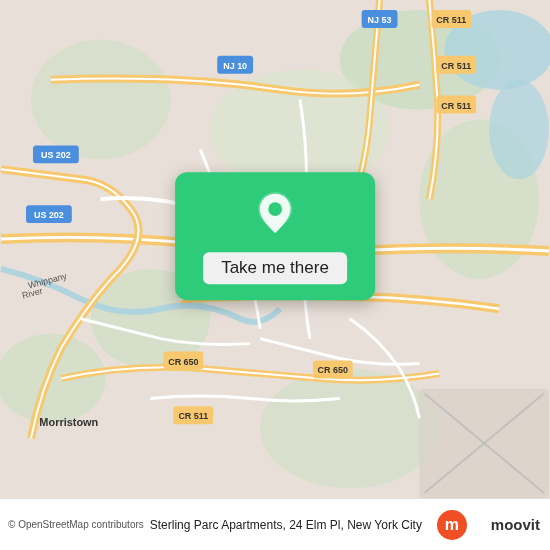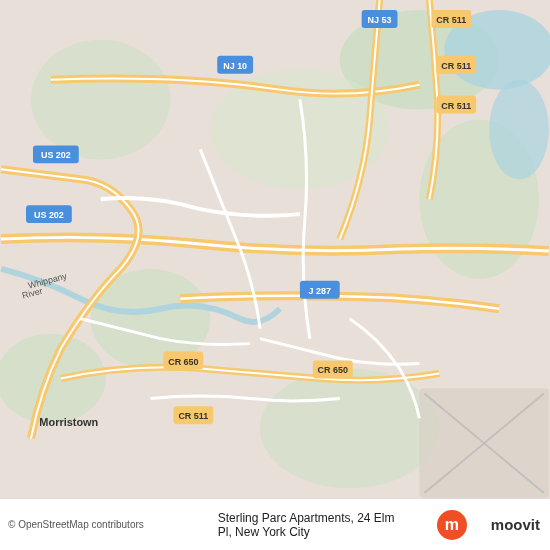--- a/index.html
+++ b/index.html
@@ -74,36 +74,34 @@
     
     #bottom-bar {
       height: 52px;
       background: #fff;
       border-top: 1px solid #ddd;
       display: flex;
       align-items: center;
       justify-content: flex-start;
       padding: 0 10px 0 8px;
       flex-shrink: 0;
-      gap: 36px;
     }
 
     #attribution {
       font-size: 10px;
       color: #555;
       line-height: 1.3;
     }
 
     #location-info {
       font-size: 12px;
       color: #222;
       font-weight: 500;
       flex: 1;
       padding-left: 6px;
-      margin-left: 32px;
     }
 
     #moovit-logo {
       display: flex;
       align-items: center;
       gap: 4px;
       flex-shrink: 0;
     }
 
     #moovit-m {
@@ -213,20 +211,29 @@
 
       <rect x="173" y="408" width="40" height="18" fill="#f7c86e" rx="3"></rect>
       <text x="193" y="421" text-anchor="middle" fill="#333" font-size="9" font-weight="bold">CR 511</text>
 
       <text x="68" y="428" text-anchor="middle" fill="#333" font-size="11" font-weight="600">Morristown</text>
 
       <text x="28" y="290" fill="#555" font-size="9" transform="rotate(-15, 28, 290)">Whippany</text>
       <text x="22" y="300" fill="#555" font-size="9" transform="rotate(-15, 22, 300)">River</text>
     </svg>
 
+    <div id="location-card">
+
+      <svg id="pin-icon" viewBox="0 0 48 56" xmlns="http://www.w3.org/2000/svg">
+        <circle cx="24" cy="22" r="20" fill="white" opacity="0.2"></circle>
+        <path d="M24 4 C14 4 6 12 6 22 C6 35 24 50 24 50 C24 50 42 35 42 22 C42 12 34 4 24 4Z" fill="white" opacity="0.9"></path>
+        <circle cx="24" cy="22" r="8" fill="#2ecc7a"></circle>
+      </svg>
+      <button id="take-me-there-btn">Take me there</button>
+    </div>
   </div>
 
   <div id="bottom-bar">
     <div id="attribution">© OpenStreetMap contributors</div>
     <div id="location-info">Sterling Parc Apartments, 24 Elm Pl, New York City</div>
     <div id="moovit-logo">
       <div id="moovit-m">m</div>
       <span id="moovit-text">moovit</span>
     </div>
   </div>

